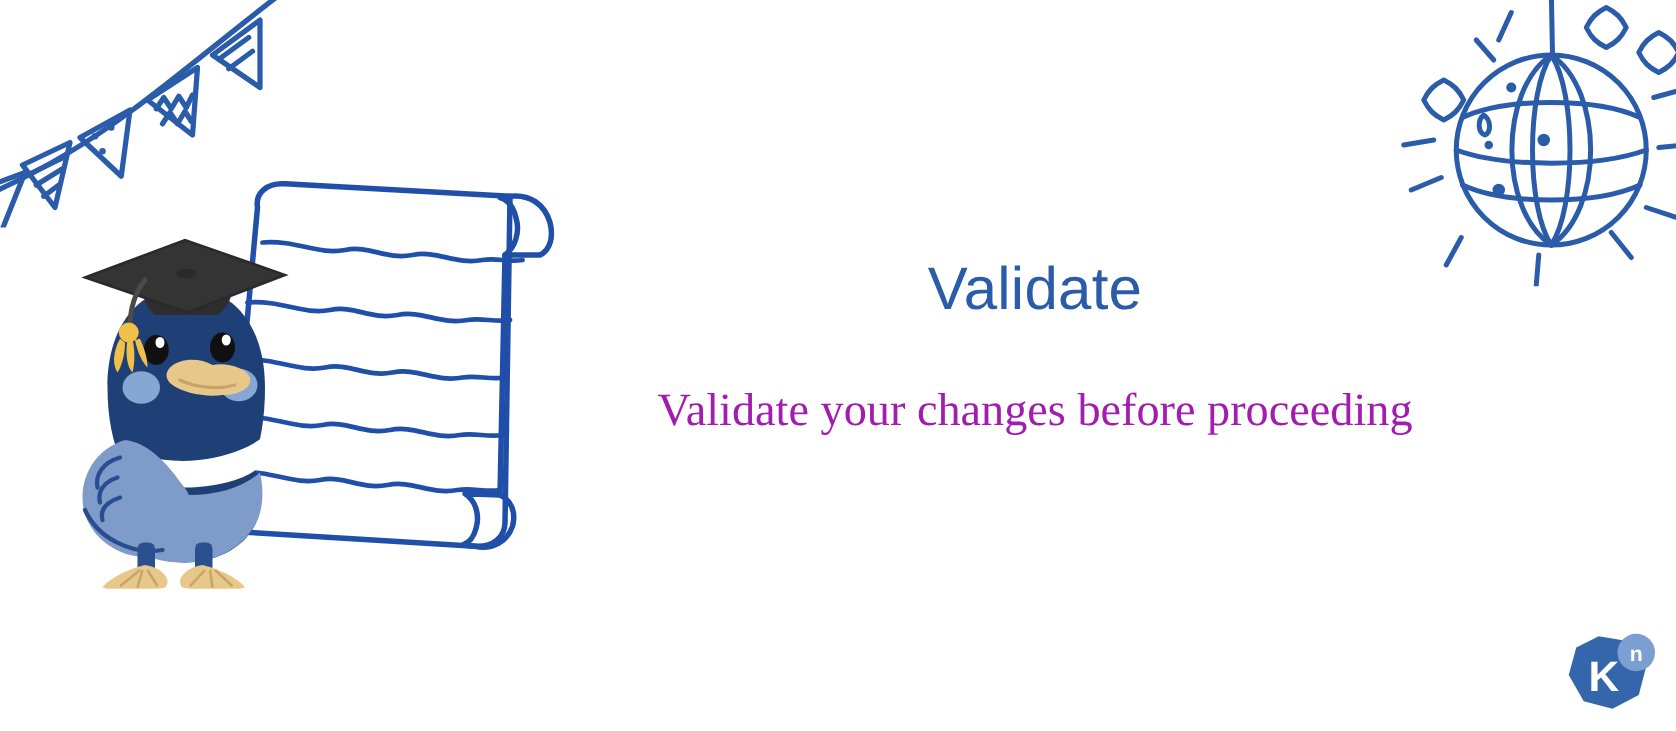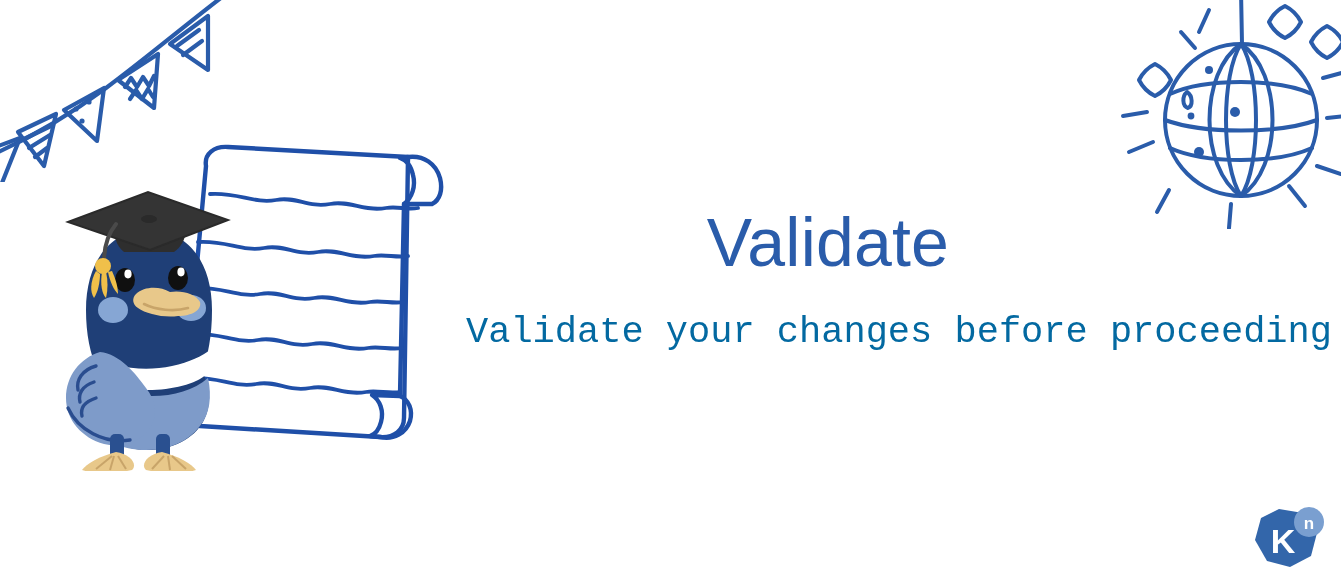--- a/index.html
+++ b/index.html
@@ -57,35 +57,35 @@
   #text-block {
     position: absolute;
     left: 466px;
     top: 208px;
     width: 724px;
     text-align: center;
   }
   #page-title {
     margin: 0;
     font-family: "Liberation Sans", sans-serif;
-    font-size: 68px;
+    font-size: 48px;
     font-weight: 300;
     line-height: 1.0;
     letter-spacing: 0.2px;
     color: #2a5caa;
     white-space: nowrap;
   }
   #page-subtitle {
-    margin: 0;
+    margin: 16px;
     padding-top: 38px;
-    font-family: Liberation Mono, monospace;
+    font-family: Liberation Serif, serif;
     font-size: 37px;
     font-weight: 400;
     line-height: 1.0;
-    color: #0369a1;
+    color: #a21caf;
     white-space: nowrap;
   }
 
   
   #brand-logo {
     position: absolute;
     left: 1249px;
     top: 503px;
     width: 78px;
     height: 72px;

